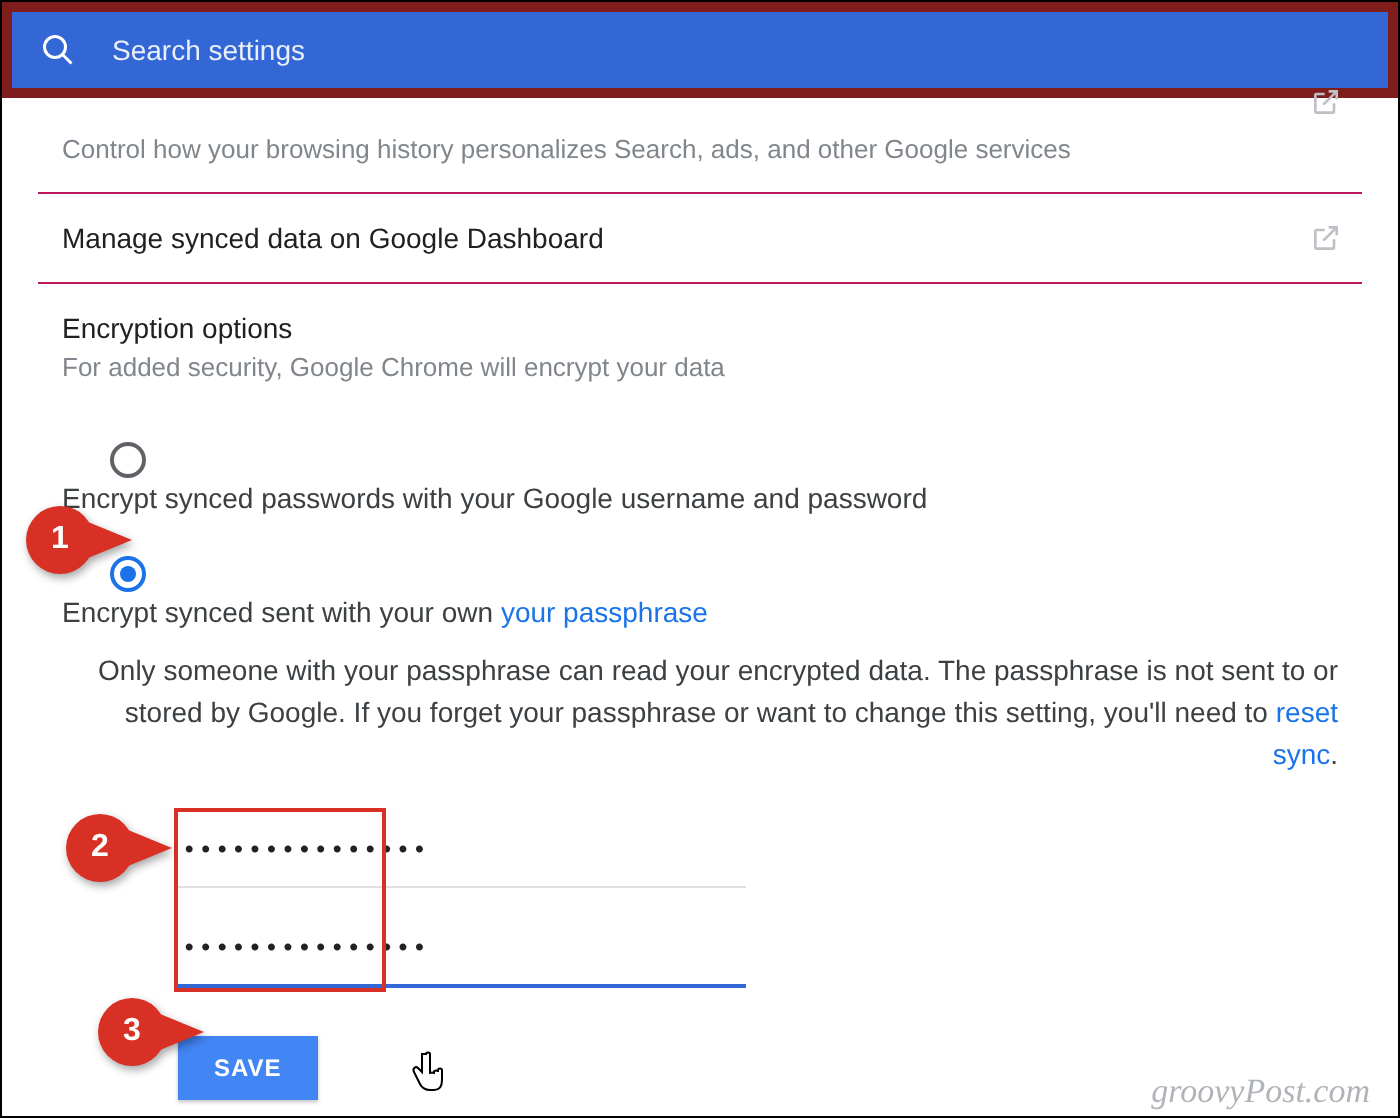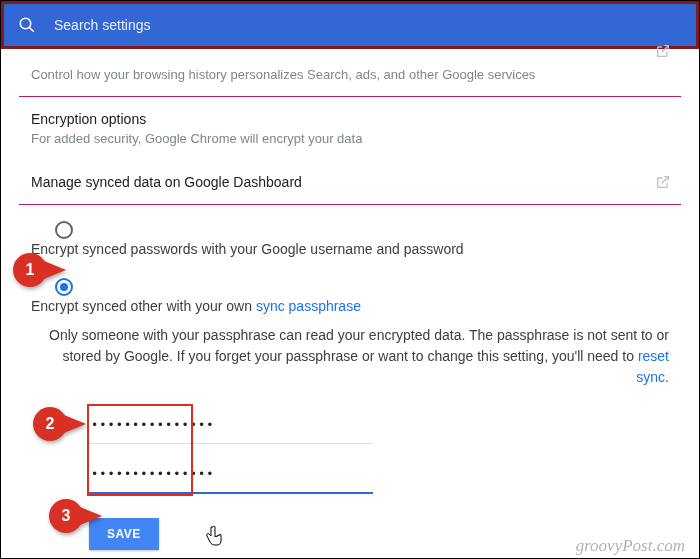--- a/index.html
+++ b/index.html
@@ -7,21 +7,21 @@
     width: 700px;
     height: 559px;
     font-family: Arial, "Helvetica Neue", sans-serif;
     background: #fff;
     position: relative;
     overflow: hidden;
     border: 1px solid #000;
   }
   .searchbar {
     background: #3367d6;
-    border: 3px solid #7f1d1d;
+    border: 5px solid #7f1d1d;
     height: 48px;
     display: flex;
     align-items: center;
     padding: 0 14px;
     position: relative;
   }
   .searchbar .icon { width: 18px; height: 18px; color: #fff; margin-right: 18px; }
   .searchbar input {
     border: none; background: transparent; color: #fff; font-size: 14px;
     outline: none; width: 100%;
@@ -136,48 +136,48 @@
     <div class="subtitle">Control how your browsing history personalizes Search, ads, and other Google services</div>
     <span class="ext-icon" style="top:-6px;">
       <svg width="16" height="16" viewBox="0 0 24 24" fill="none" stroke="#bdc1c6" stroke-width="2">
         <path d="M18 13v6a1 1 0 0 1-1 1H5a1 1 0 0 1-1-1V7a1 1 0 0 1 1-1h6"></path>
         <path d="M14 4h6v6"></path>
           <path d="M10 14L20 4"></path>
       </svg>
     </span>
   </div>
 
-  <div class="row noborder">
-    <div class="title">Encryption options</div>
-    <div class="subtitle">For added security, Google Chrome will encrypt your data</div>
-  </div>
-
   <div class="row">
     <div class="title">Manage synced data on Google Dashboard</div>
     <span class="ext-icon">
       <svg width="16" height="16" viewBox="0 0 24 24" fill="none" stroke="#bdc1c6" stroke-width="2">
         <path d="M18 13v6a1 1 0 0 1-1 1H5a1 1 0 0 1-1-1V7a1 1 0 0 1 1-1h6"></path>
         <path d="M14 4h6v6"></path>
           <path d="M10 14L20 4"></path>
       </svg>
     </span>
   </div>
 
+  <div class="row noborder">
+    <div class="title">Encryption options</div>
+    <div class="subtitle">For added security, Google Chrome will encrypt your data</div>
+  </div>
+
   <div class="options">
     <div class="opt">
       <span class="radio"></span>
       <div class="opt-body">
         <span>Encrypt synced passwords with your Google username and password</span>
       </div>
     </div>
 
     <div class="opt">
       <span class="radio selected"></span>
       <div class="opt-body">
-        <span>Encrypt synced other with your own </span><a class="link" href="#">sync passphrase</a>
+        <span>Encrypt synced sent with your own </span><a class="link" href="#">your passphrase</a>
         <div class="desc">
           <span>Only someone with your passphrase can read your encrypted data. The passphrase is not sent to or stored by Google. If you forget your passphrase or want to change this setting, you'll need to </span><a class="link" href="#">reset sync</a><span>.</span>
         </div>
       </div>
     </div>
   </div>
 
   <div class="inputs">
     <div class="red-box"></div>
     <div class="pw-wrap">

